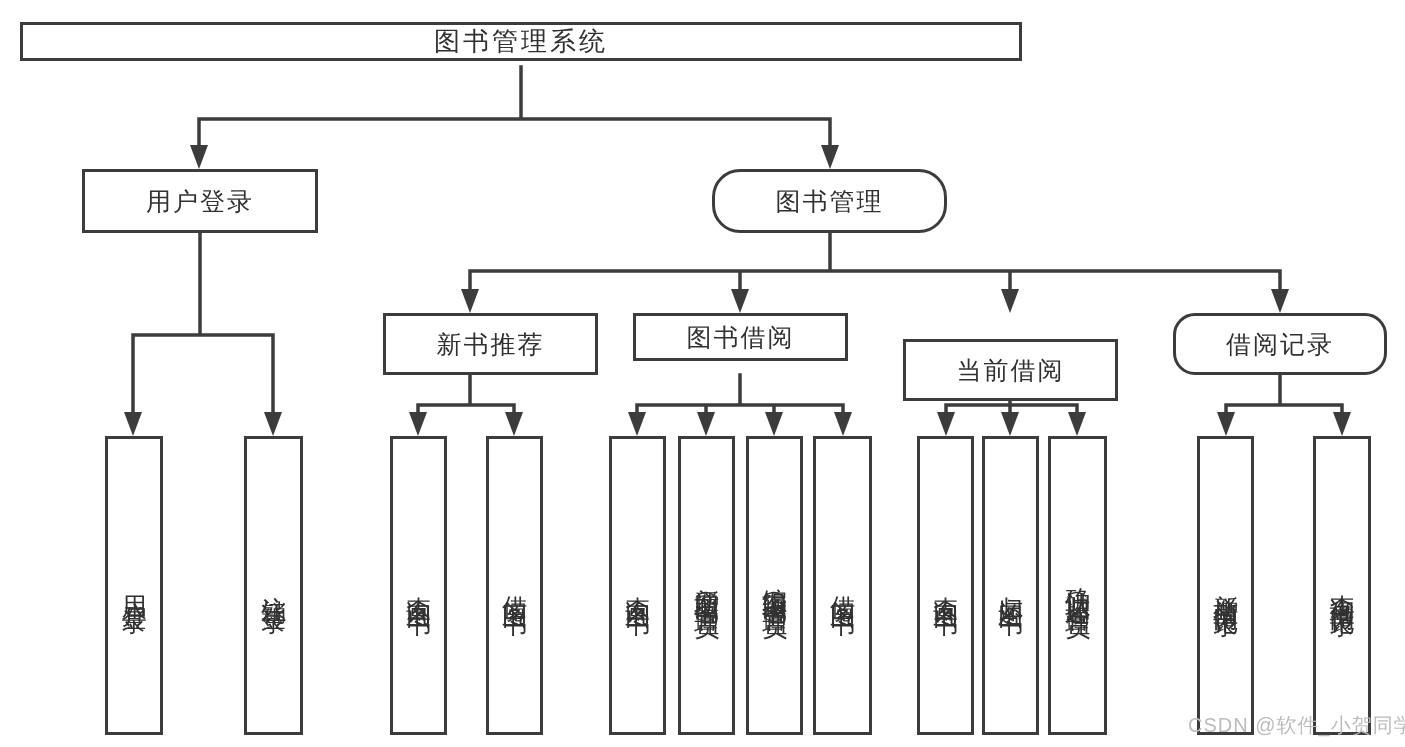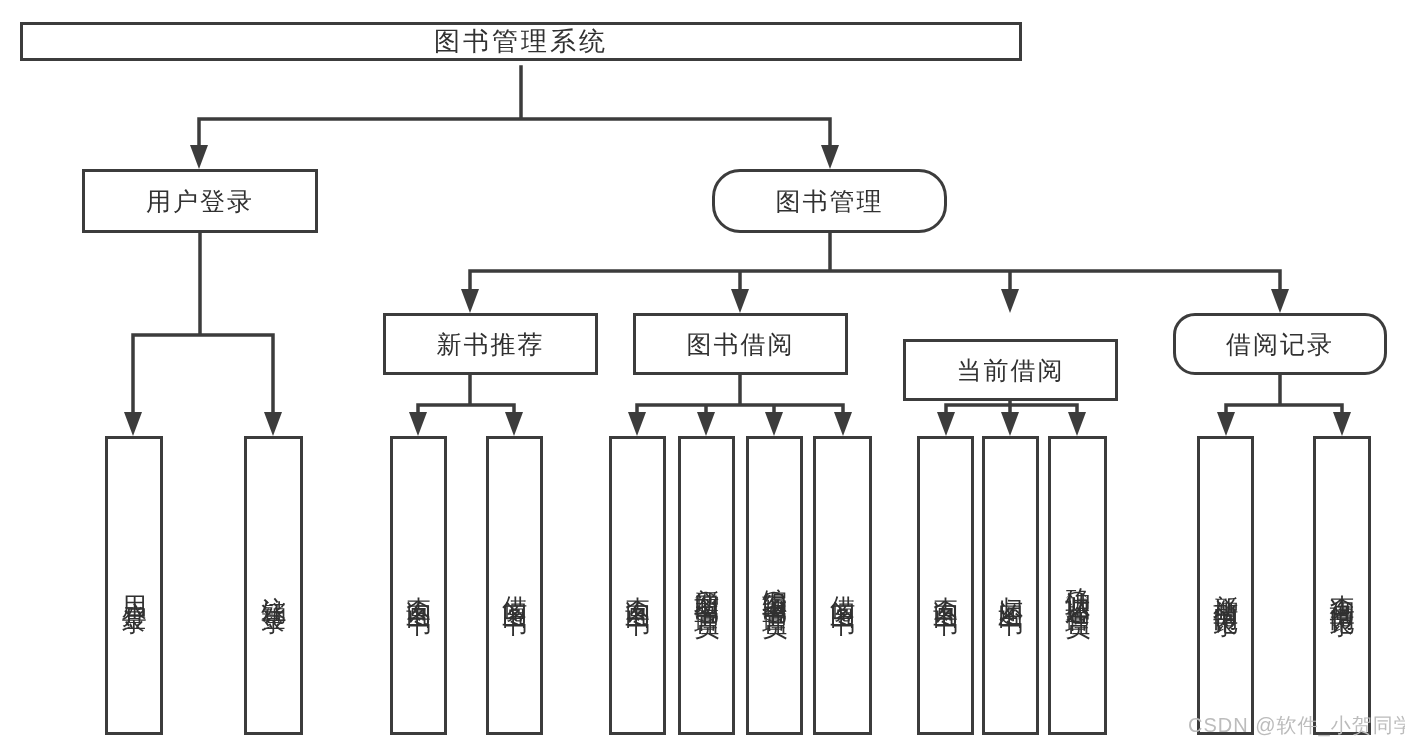--- a/index.html
+++ b/index.html
@@ -94,21 +94,21 @@
       <polygon points="1333,412 1351,412 1342,436"></polygon>
     </g>
   </svg>
 
   <div class="node hnode root" style="left:20px; top:22px; width:1002px; height:39px;">图书管理系统</div>
 
   <div class="node hnode" style="left:82px; top:169px; width:236px; height:64px;">用户登录</div>
   <div class="node hnode" style="left:712px; top:169px; width:235px; height:64px;border-radius:28px;">图书管理</div>
 
   <div class="node hnode" style="left:363px; top:313px; width:215px; height:62px;margin-left:20px;">新书推荐</div>
-  <div class="node hnode" style="left:633px; top:313px; width:215px; height:62px;text-align:center;">图书借阅</div>
+  <div class="node hnode" style="left:633px; top:313px; width:215px; height:48px;text-align:center;">图书借阅</div>
   <div class="node hnode" style="left:903px; top:313px; width:215px; height:62px;margin-top:26px;">当前借阅</div>
   <div class="node hnode" style="left:1173px; top:313px; width:214px; height:62px;border-radius:22px;">借阅记录</div>
 
   <div class="node vnode" style="left:105px; top:436px; width:58px; height:299px;">
     <span>用户登录</span>
   </div>
   <div class="node vnode" style="left:244px; top:436px; width:59px; height:299px;">
     <span>注销登录</span>
   </div>
 

